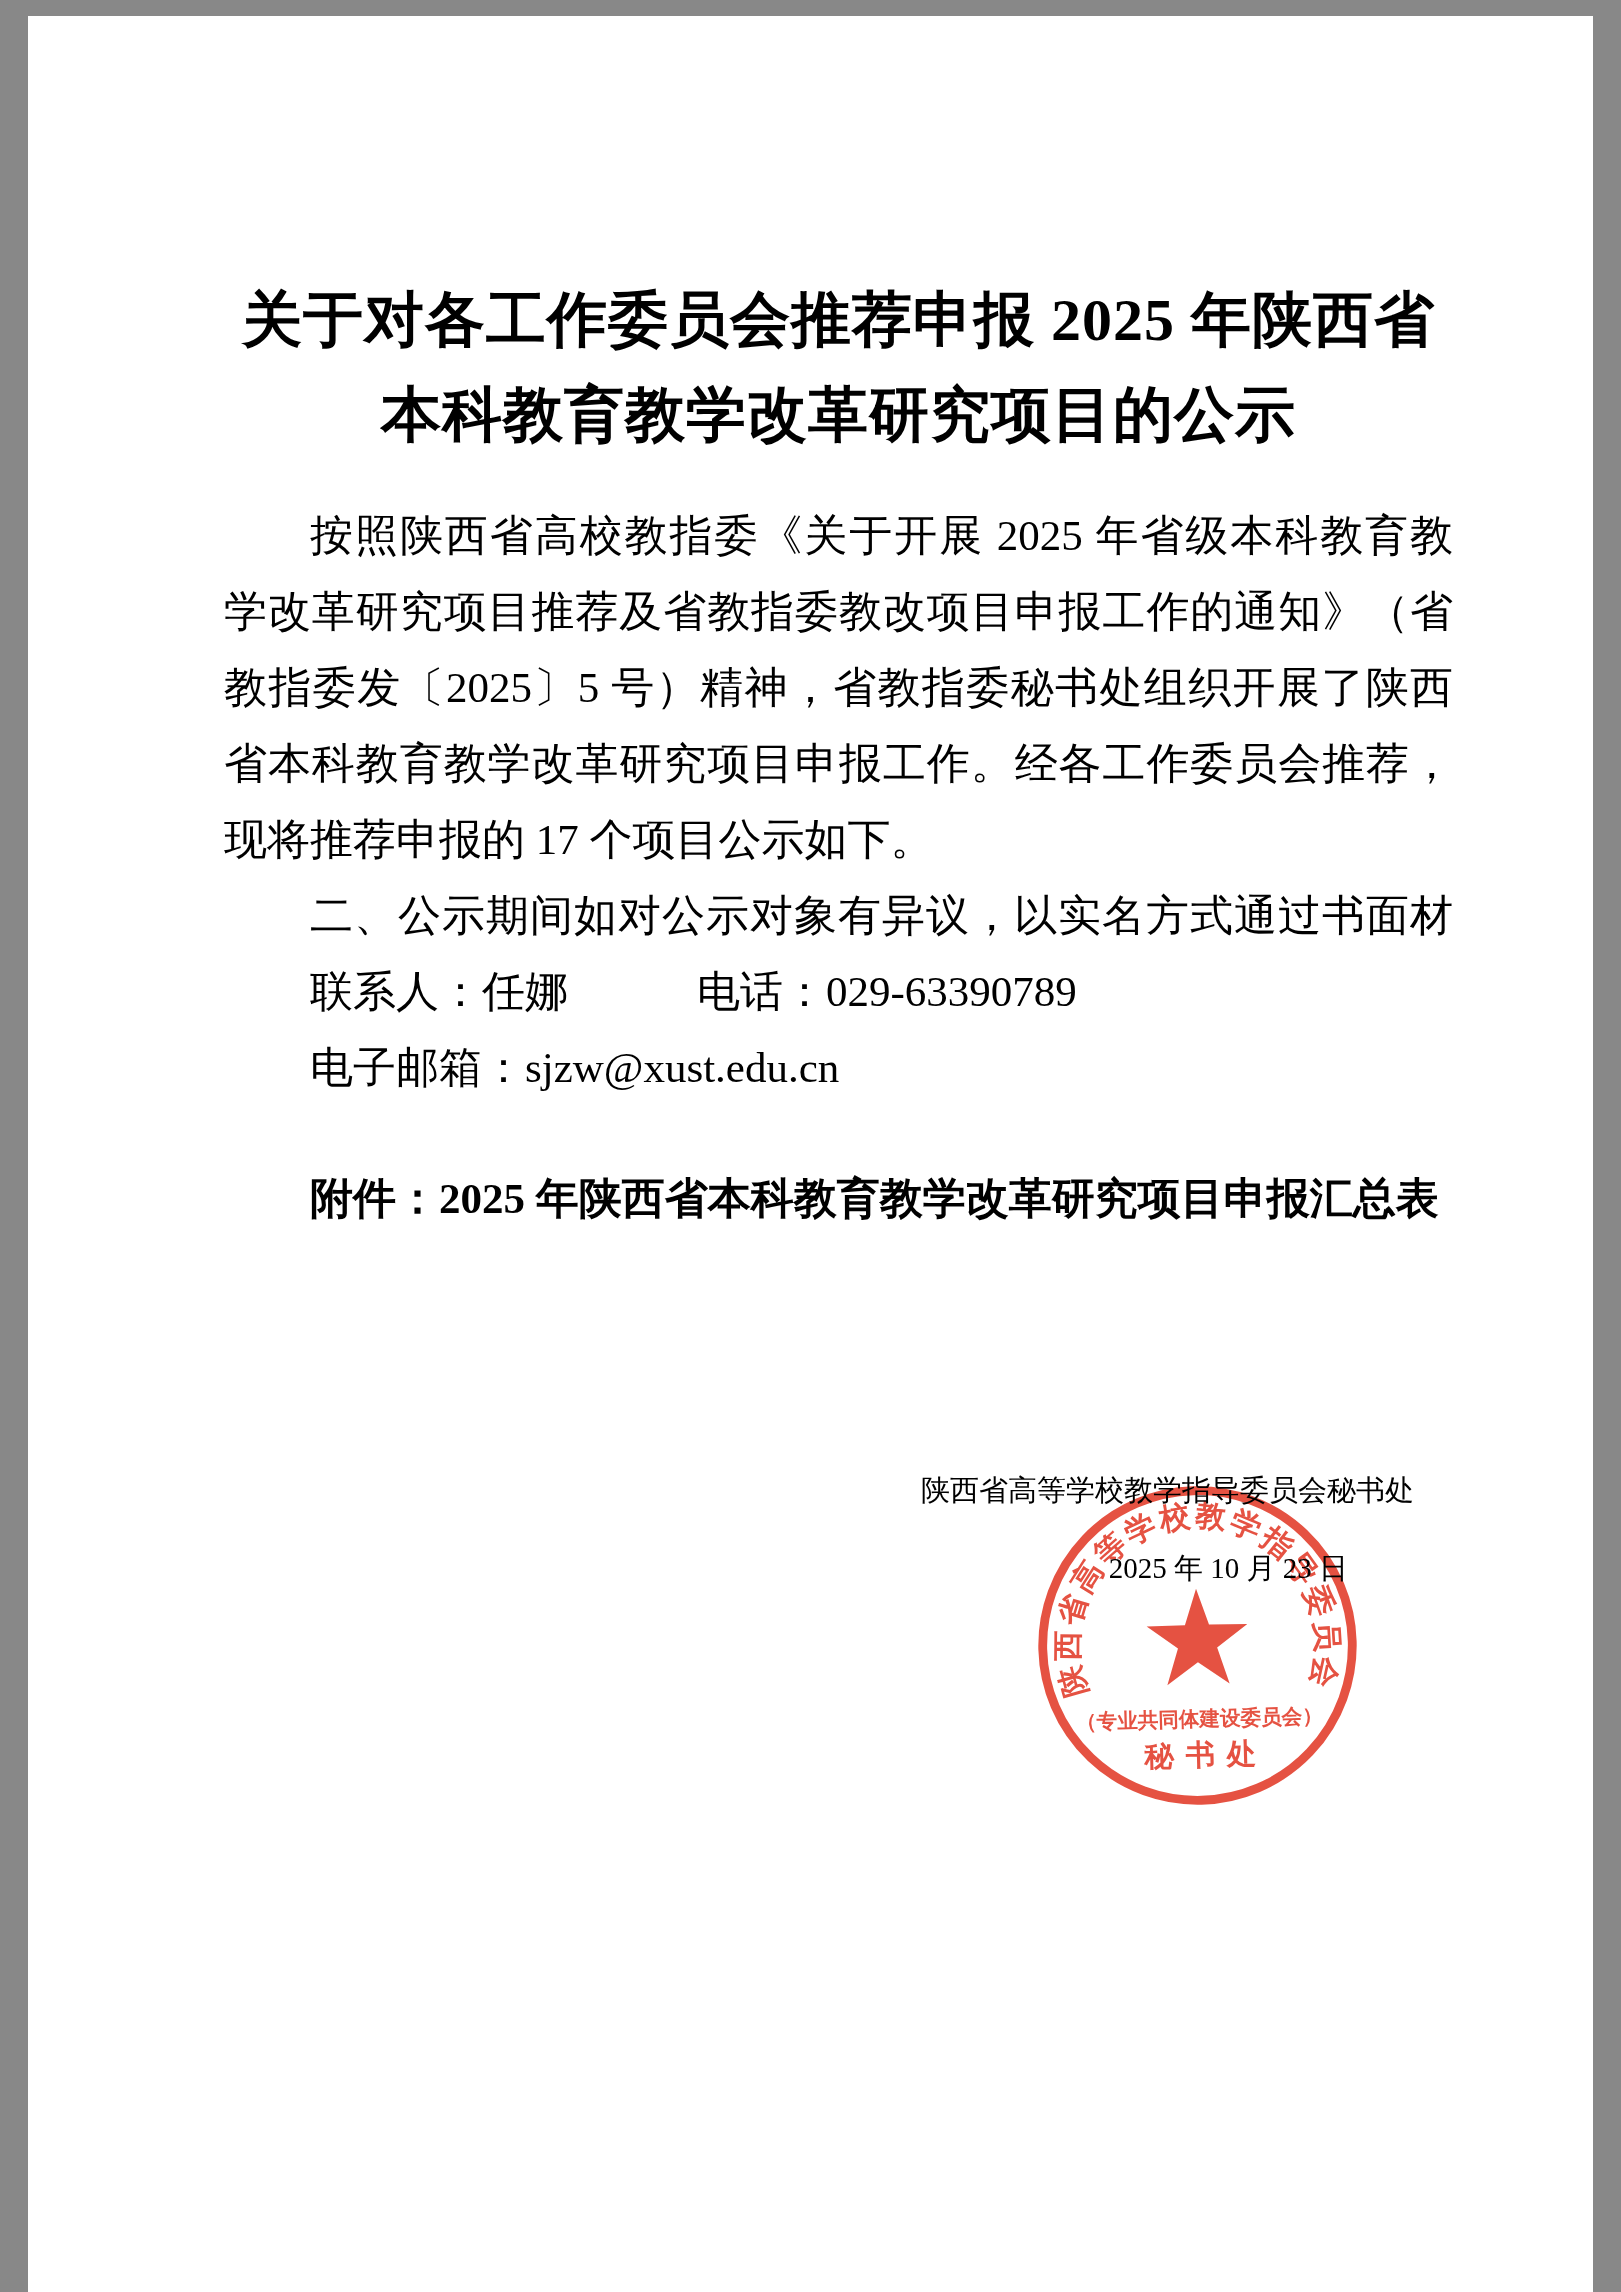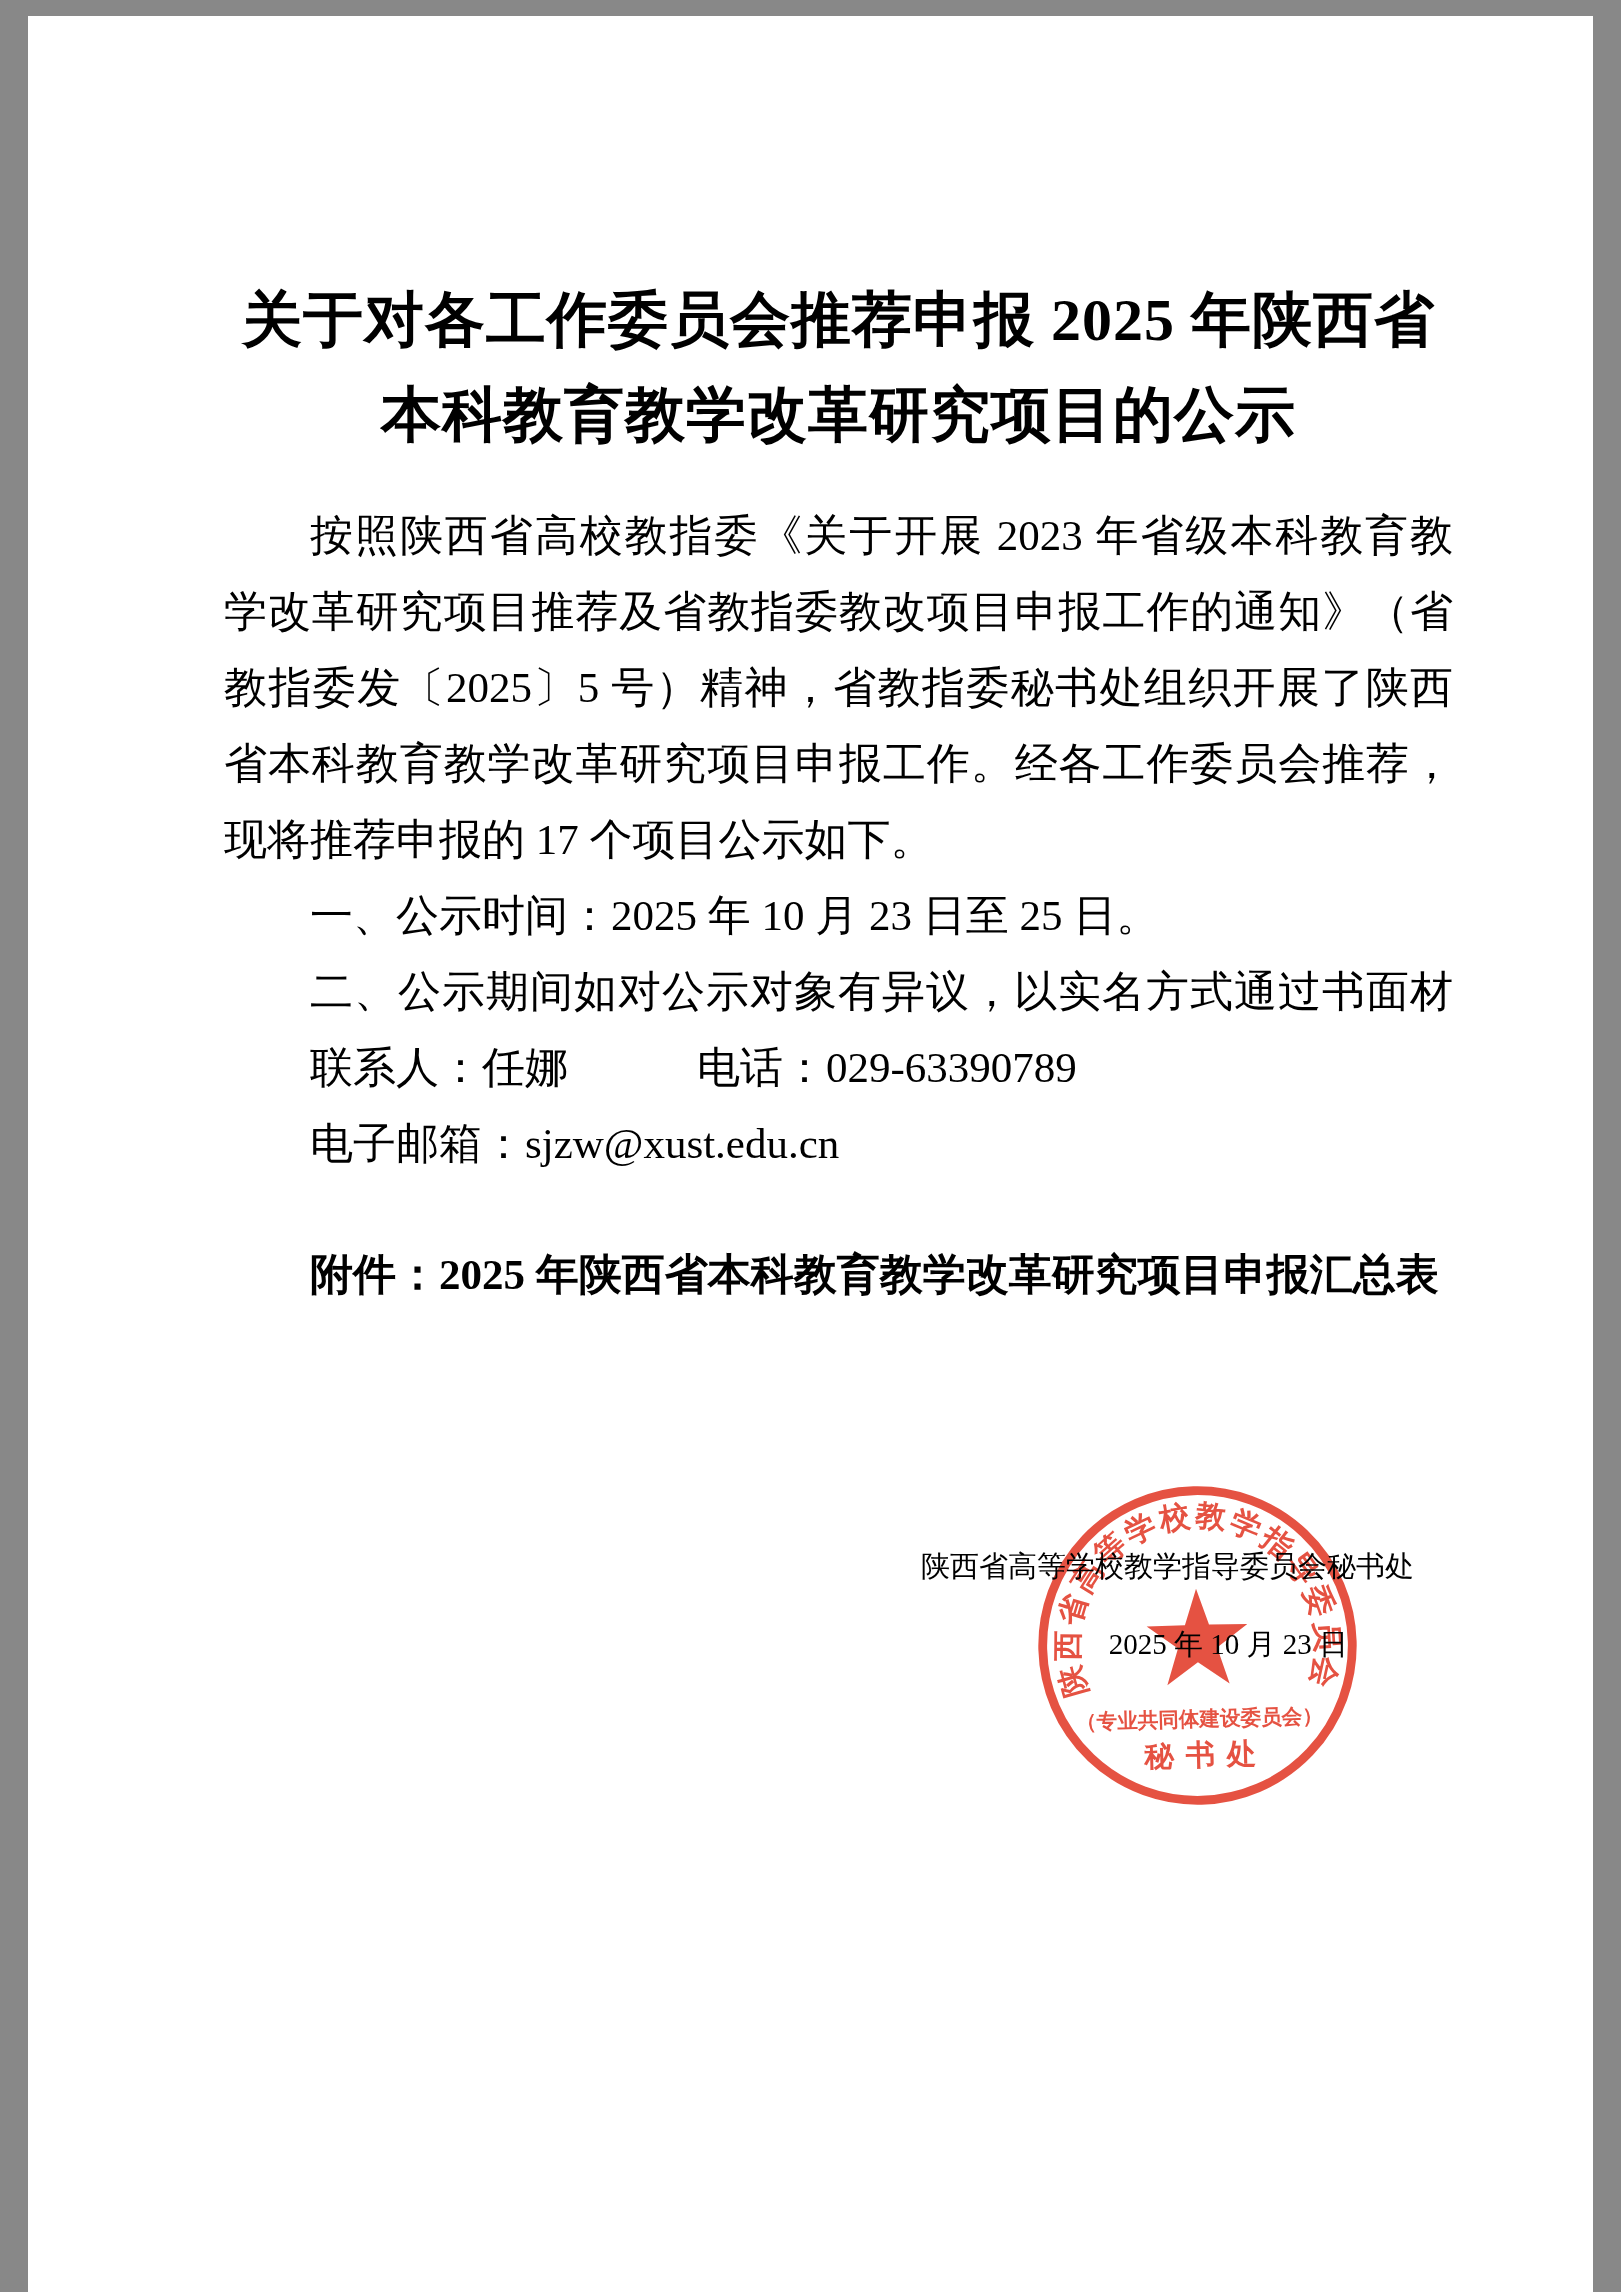--- a/index.html
+++ b/index.html
@@ -68,26 +68,25 @@
 <div class="page">
 
   <div class="content">
 
     <div class="doc-title">
       <div>关于对各工作委员会推荐申报 2025 年陕西省</div>
       <div>本科教育教学改革研究项目的公示</div>
     </div>
 
     <div class="body-text">
-      <div class="line indent fill">按照陕西省高校教指委《关于开展 2023 年省级本科教育教</div>
+      <div class="line indent fill">按照陕西省高校教指委《关于开展 2025 年省级本科教育教</div>
       <div class="line fill">学改革研究项目推荐及省教指委教改项目申报工作的通知》（省</div>
       <div class="line fill">教指委发〔2025〕5 号）精神，省教指委秘书处组织开展了陕西</div>
       <div class="line fill">省本科教育教学改革研究项目申报工作。经各工作委员会推荐，</div>
       <div class="line">现将推荐申报的 17 个项目公示如下。</div>
-      <div class="line indent">一、公示时间：2025 年 10 月 23 日至 25 日。</div>
       <div class="line indent fill">二、公示期间如对公示对象有异议，以实名方式通过书面材</div>
       <div class="line indent presp">联系人：任娜　　　电话：029-63390789</div>
       <div class="line indent">电子邮箱：sjzw@xust.edu.cn</div>
     </div>
 
     <div class="attachment-line">附件：2025 年陕西省本科教育教学改革研究项目申报汇总表</div>
 
     <div class="sign-block">
       <div class="signature-line">陕西省高等学校教学指导委员会秘书处</div>
       <div class="date-line">2025 年 10 月 23 日</div>

